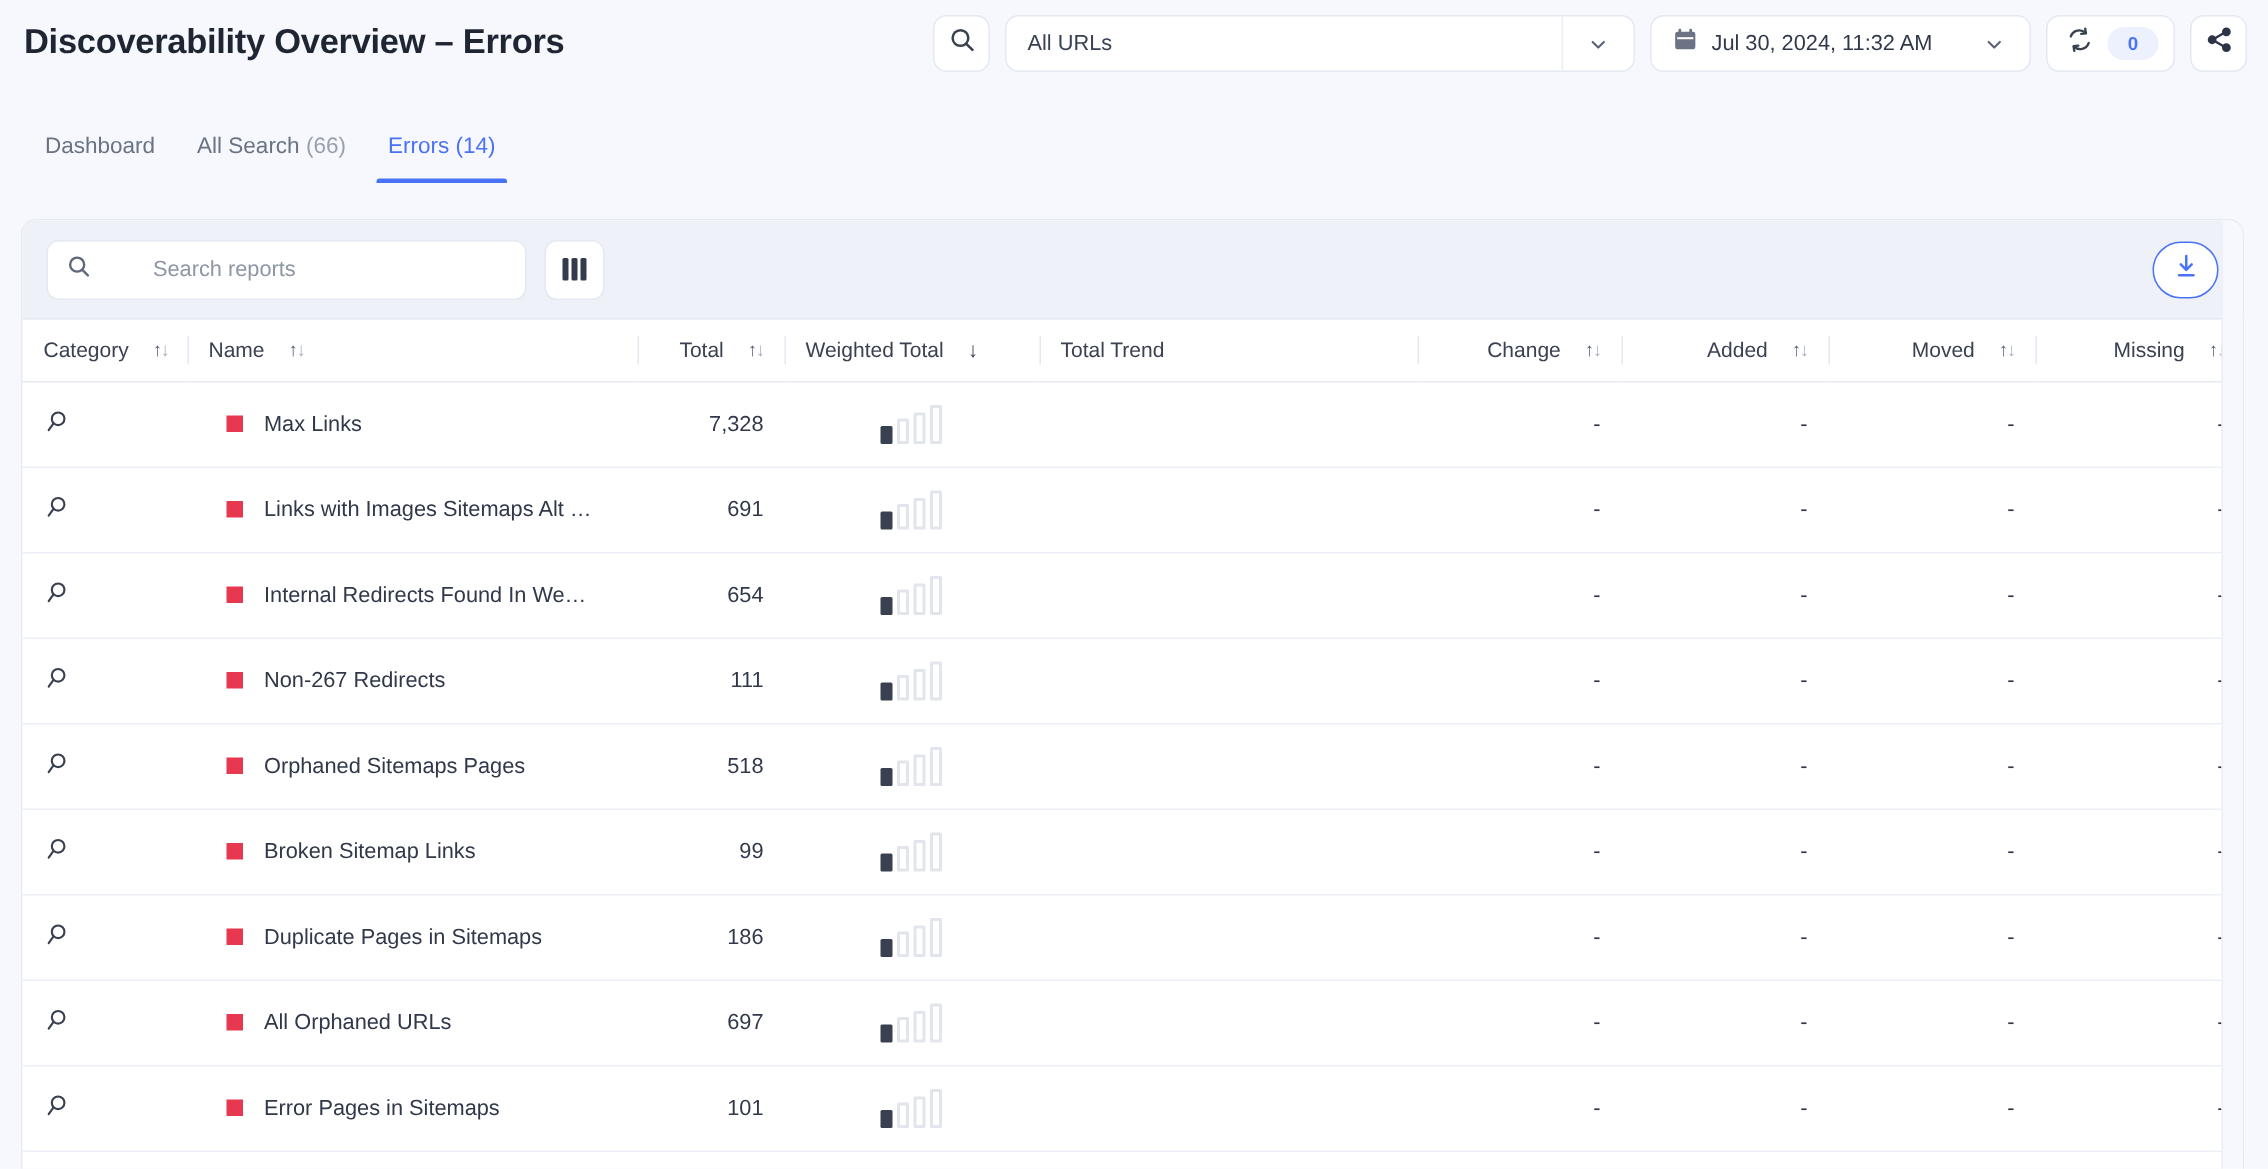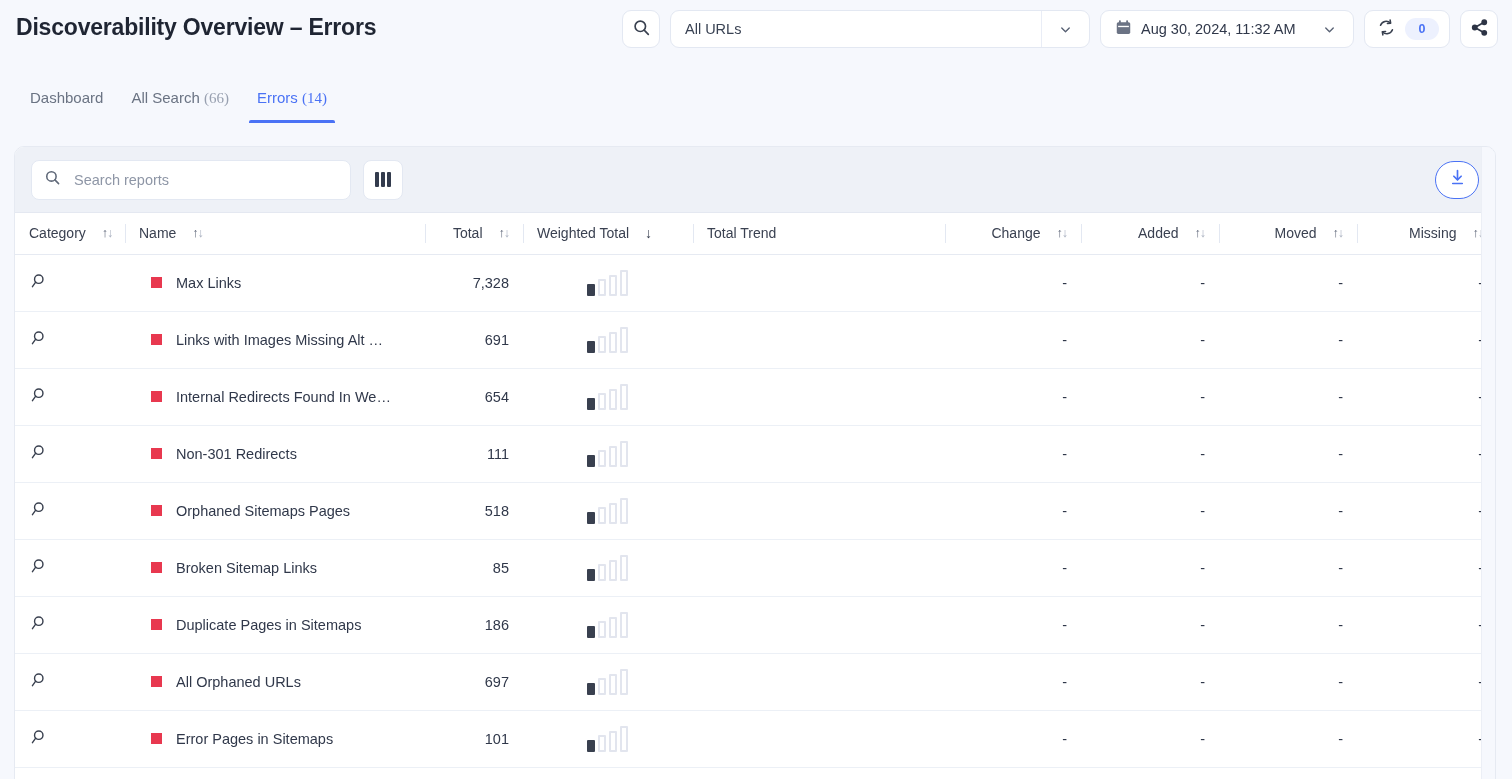--- a/index.html
+++ b/index.html
@@ -62,21 +62,21 @@
 
   
   .tabs {
     position: absolute; left: 0; top: 86px; width: 1512px; height: 46px;
     display: flex; align-items: flex-start; padding-left: 16px; gap: 0;
   }
   .tab {
     font-size: 15px; color: #6a7383; padding: 3px 14px 16px 14px; cursor: pointer;
     position: relative; white-space: nowrap;
   }
-  .tab .muted { color: #98a0b0; font-family: Liberation Serif, serif; }
+  .tab .muted { color: #98a0b0; }
   .tab.active { color: #4a72f5; font-weight: 500; }
   .tab.active .muted { color: #4a72f5; }
   .tab.active::after {
     content: ""; position: absolute; left: 6px; right: 6px; bottom: 0; height: 3px;
     background: #4a72f5; border-radius: 2px 2px 0 0;
   }
 
   
   .card {
     position: absolute; left: 14px; top: 146px; width: 1482px; height: 640px;
@@ -86,21 +86,21 @@
   .card-toolbar {
     height: 66px; background: #eef1f7; border-bottom: 1px solid #e4e8f1;
     display: flex; align-items: center; padding: 0 16px; gap: 12px;
   }
   .search-box {
     width: 320px; height: 40px; background: #ffffff; border: 1px solid #e3e8f2;
     border-radius: 8px; display: flex; align-items: center; padding: 0 12px; gap: 11px;
   }
   .search-box input {
     border: 0; outline: 0; flex: 1; font-size: 14.5px; color: #394253;
-    font-family: "Liberation Sans", sans-serif; background: transparent;
+    font-family: "Liberation Sans", sans-serif; background: transparent; margin-left: 28px;
   }
   .search-box input::placeholder { color: #8e96a6; }
   .cols-btn {
     width: 40px; height: 40px; background: #ffffff; border: 1px solid #e3e8f2; border-radius: 8px;
     display: flex; align-items: center; justify-content: center; gap: 2.5px; cursor: pointer;
   }
   .cols-btn i { display: block; width: 3.5px; height: 15px; background: #333b4d; border-radius: 1px; }
   .dl-btn {
     margin-left: auto; width: 44px; height: 38px; border: 1.6px solid #4a72f5;
     border-radius: 22px; background: #ffffff; display: flex; align-items: center;
@@ -178,21 +178,21 @@
 
       <div class="date-select">
         <span>
           <svg width="17" height="17" viewBox="0 0 24 24" fill="#6b7384">
             <rect x="2.5" y="4.5" width="19" height="16.5" rx="2.2"></rect>
             <rect x="5.6" y="1.6" width="2.6" height="4.4" rx="1.1"></rect>
             <rect x="15.8" y="1.6" width="2.6" height="4.4" rx="1.1"></rect>
             <rect x="4.4" y="9.6" width="15.2" height="1.9" fill="#ffffff"></rect>
           </svg>
         </span>
-        <div class="val">Aug 30, 2024, 11:32 AM</div>
+        <div class="val">Jul 30, 2024, 11:32 AM</div>
         <span style="padding:0 10px;display:flex;align-items:center;">
           <svg width="15" height="15" viewBox="0 0 24 24" fill="none" stroke="#5a6375" stroke-width="2.2" stroke-linecap="round" stroke-linejoin="round">
               <polyline points="6,9.5 12,15.5 18,9.5"></polyline>
             </svg>
         </span>
       </div>
 
       <div class="refresh-group">
         <span>
           <svg width="19" height="19" viewBox="0 0 24 24" fill="none" stroke="#39404f" stroke-width="2" stroke-linecap="round" stroke-linejoin="round">
@@ -384,21 +384,21 @@
             <td class="num">-</td>
           </tr>
           <tr>
             <td class="cat"><span><svg width="18" height="18" viewBox="0 0 24 24" fill="none" stroke="#39404f" stroke-width="1.9" stroke-linecap="round">
                   <circle cx="13" cy="9.6" r="5.6"></circle>
                   <line x1="8.9" y1="13.6" x2="4.6" y2="19.6"></line>
                 </svg></span></td>
             <td class="name">
               <div class="name-wrap">
                 <span class="sq" style="background: rgb(232, 56, 79);"></span>
-                <span class="name-txt">Links with Images Missing Alt …</span>
+                <span class="name-txt">Links with Images Sitemaps Alt …</span>
               </div>
             </td>
             <td class="total">691</td>
             <td>
               <div class="wt-chart">
                 <span class="b1"></span>
                 <span class="b2"></span>
                 <span class="b3"></span>
                 <span class="b4"></span>
               </div>
@@ -436,21 +436,21 @@
             <td class="num">-</td>
           </tr>
           <tr>
             <td class="cat"><span><svg width="18" height="18" viewBox="0 0 24 24" fill="none" stroke="#39404f" stroke-width="1.9" stroke-linecap="round">
                   <circle cx="13" cy="9.6" r="5.6"></circle>
                   <line x1="8.9" y1="13.6" x2="4.6" y2="19.6"></line>
                 </svg></span></td>
             <td class="name">
               <div class="name-wrap">
                 <span class="sq" style="background: rgb(232, 56, 79);"></span>
-                <span class="name-txt">Non-301 Redirects</span>
+                <span class="name-txt">Non-267 Redirects</span>
               </div>
             </td>
             <td class="total">111</td>
             <td>
               <div class="wt-chart">
                 <span class="b1"></span>
                 <span class="b2"></span>
                 <span class="b3"></span>
                 <span class="b4"></span>
               </div>
@@ -491,21 +491,21 @@
             <td class="cat"><span><svg width="18" height="18" viewBox="0 0 24 24" fill="none" stroke="#39404f" stroke-width="1.9" stroke-linecap="round">
                   <circle cx="13" cy="9.6" r="5.6"></circle>
                   <line x1="8.9" y1="13.6" x2="4.6" y2="19.6"></line>
                 </svg></span></td>
             <td class="name">
               <div class="name-wrap">
                 <span class="sq" style="background: rgb(232, 56, 79);"></span>
                 <span class="name-txt">Broken Sitemap Links</span>
               </div>
             </td>
-            <td class="total">85</td>
+            <td class="total">99</td>
             <td>
               <div class="wt-chart">
                 <span class="b1"></span>
                 <span class="b2"></span>
                 <span class="b3"></span>
                 <span class="b4"></span>
               </div>
             </td>
             <td></td>
             <td class="num">-</td>

